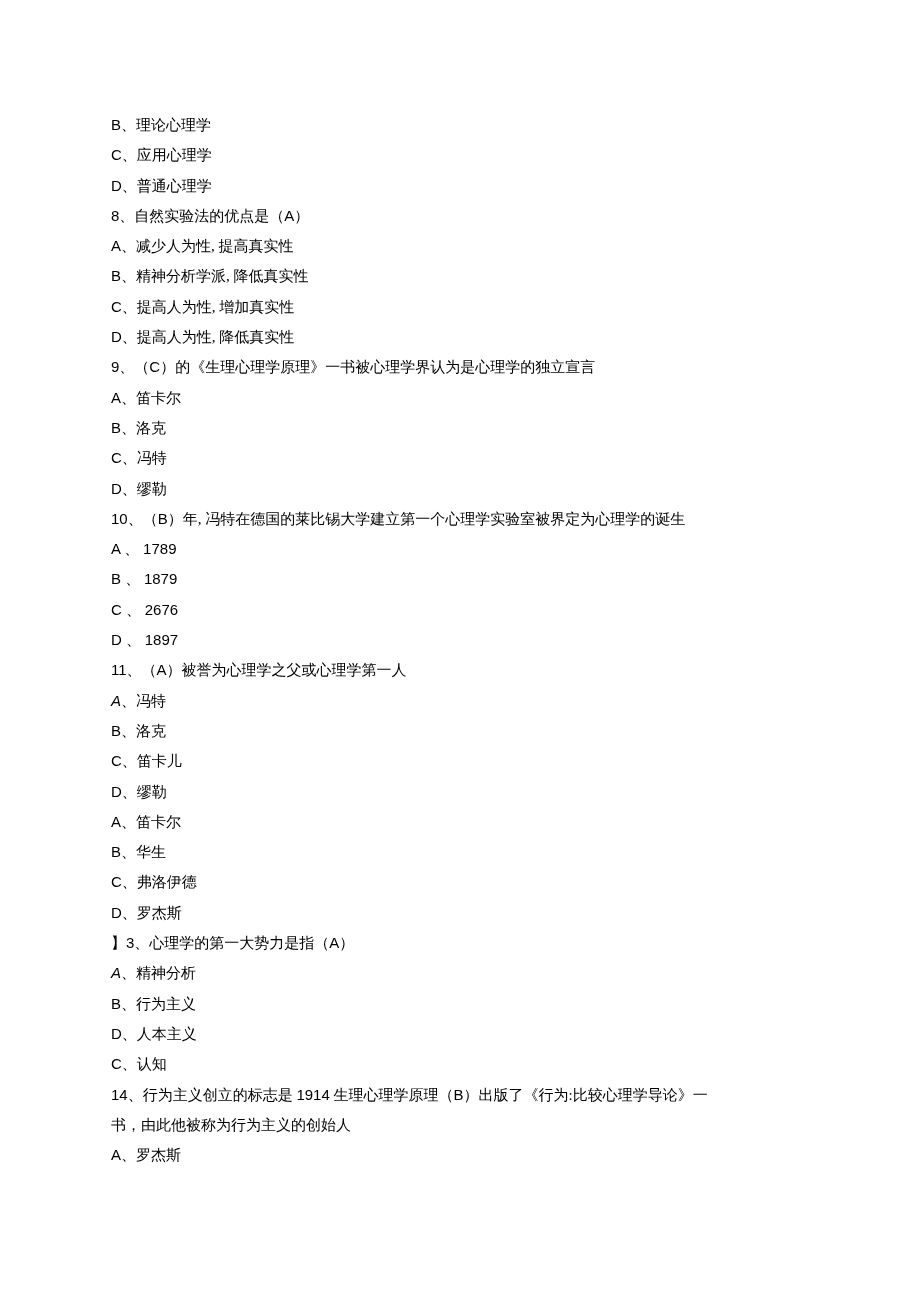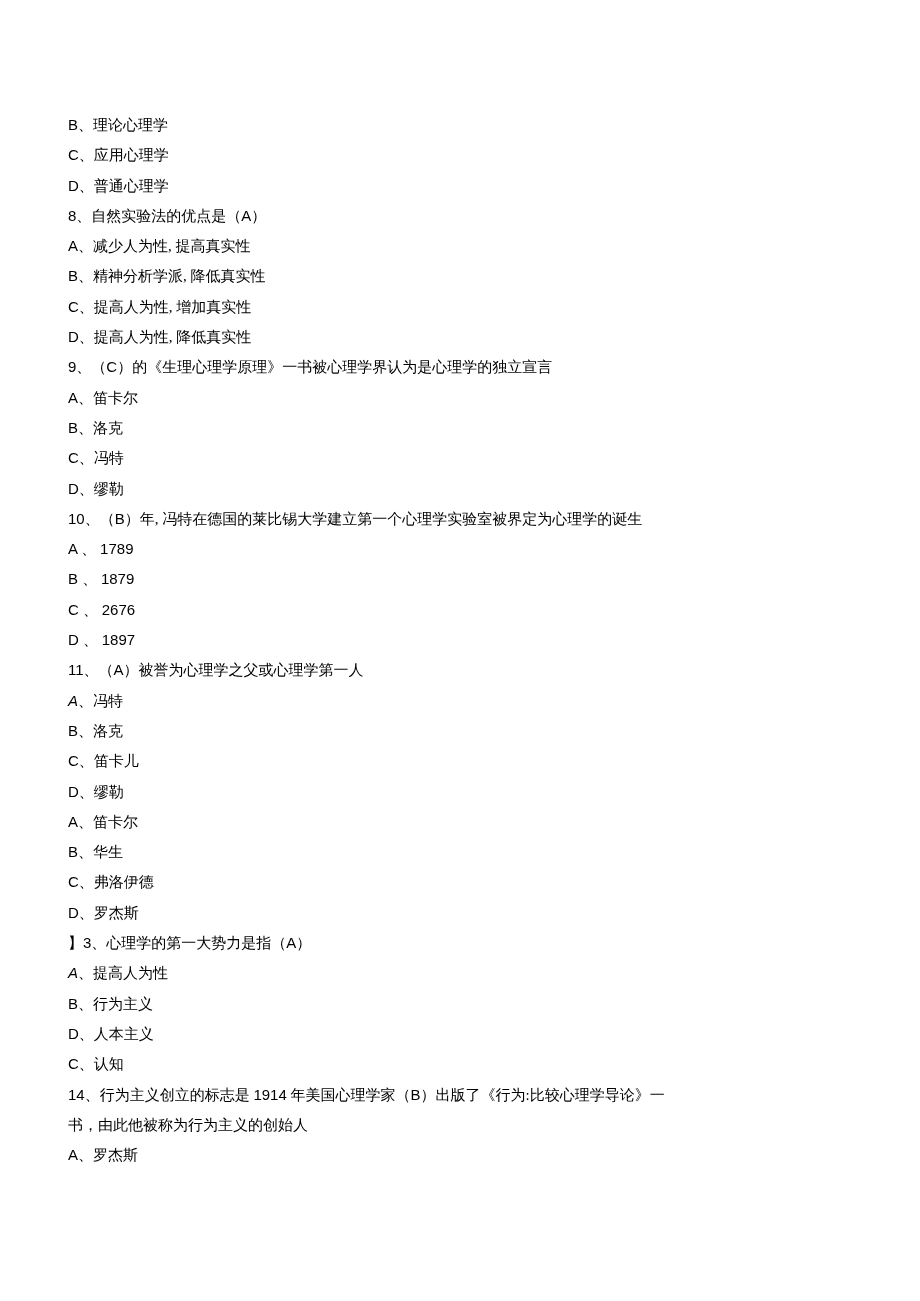--- a/index.html
+++ b/index.html
@@ -3,21 +3,21 @@
 <meta charset="utf-8">
 <style>
   body {
     margin: 0;
     padding: 0;
     background: #ffffff;
     font-family: "SimSun", "宋体", serif;
     width: 920px;
   }
   .page {
-    padding: 110px 125px 60px 68px;
+    padding: 110px 125px 60px 111px;
     box-sizing: border-box;
   }
   .line {
     font-size: 15px;
     color: #000000;
     line-height: 30.3px;
     white-space: nowrap;
   }
   .latin {
     font-family: Arial, "Helvetica Neue", Helvetica, sans-serif;
@@ -51,20 +51,20 @@
     <div class="line"><span class="latin">11</span><span>、（</span><span class="latin">A</span><span>）被誉为心理学之父或心理学第一人</span></div>
     <div class="line"><span class="latin italic">A</span><span>、冯特</span></div>
     <div class="line"><span class="latin">B</span><span>、洛克</span></div>
     <div class="line"><span class="latin">C</span><span>、笛卡儿</span></div>
     <div class="line"><span class="latin">D</span><span>、缪勒</span></div>
     <div class="line"><span class="latin">A</span><span>、笛卡尔</span></div>
     <div class="line"><span class="latin">B</span><span>、华生</span></div>
     <div class="line"><span class="latin">C</span><span>、弗洛伊德</span></div>
     <div class="line"><span class="latin">D</span><span>、罗杰斯</span></div>
     <div class="line"><span>】</span><span class="latin">3</span><span>、心理学的第一大势力是指（</span><span class="latin">A</span><span>）</span></div>
-    <div class="line"><span class="latin italic">A</span><span>、提高人为性</span></div>
+    <div class="line"><span class="latin italic">A</span><span>、精神分析</span></div>
     <div class="line"><span class="latin">B</span><span>、行为主义</span></div>
     <div class="line"><span class="latin">D</span><span>、人本主义</span></div>
     <div class="line"><span class="latin">C</span><span>、认知</span></div>
-    <div class="line"><span class="latin">14</span><span>、行为主义创立的标志是 </span><span class="latin">1914</span><span> 年美国心理学家（</span><span class="latin">B</span><span>）出版了《行为:比较心理学导论》一</span></div>
+    <div class="line"><span class="latin">14</span><span>、行为主义创立的标志是 </span><span class="latin">1914</span><span> 生理心理学原理（</span><span class="latin">B</span><span>）出版了《行为:比较心理学导论》一</span></div>
     <div class="line"><span>书，由此他被称为行为主义的创始人</span></div>
     <div class="line"><span class="latin">A</span><span>、罗杰斯</span></div>
   </div>
 
 </body></html>

